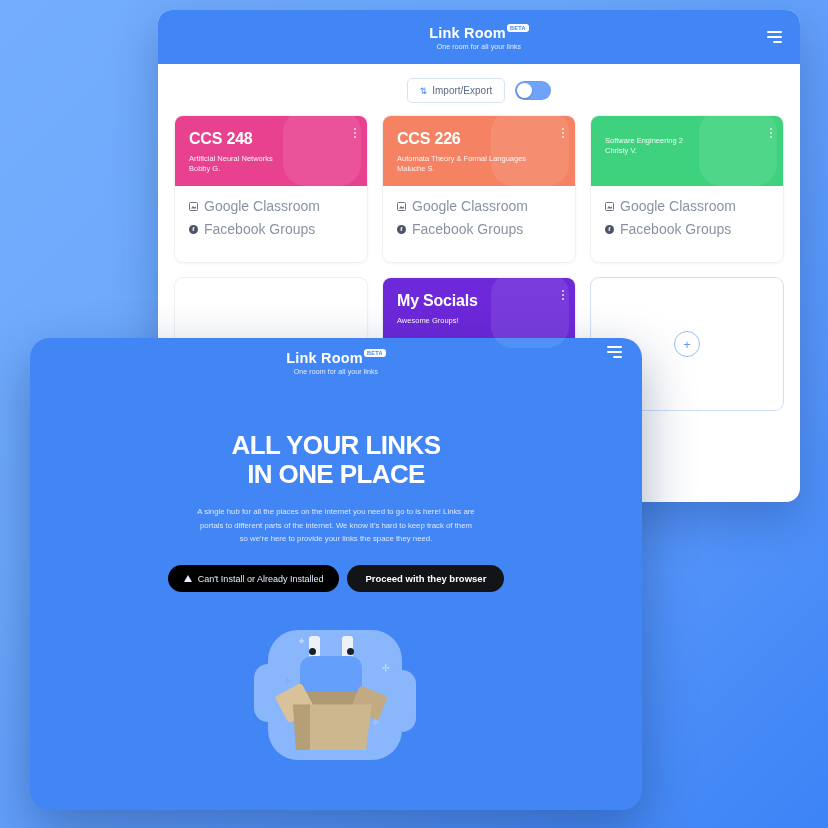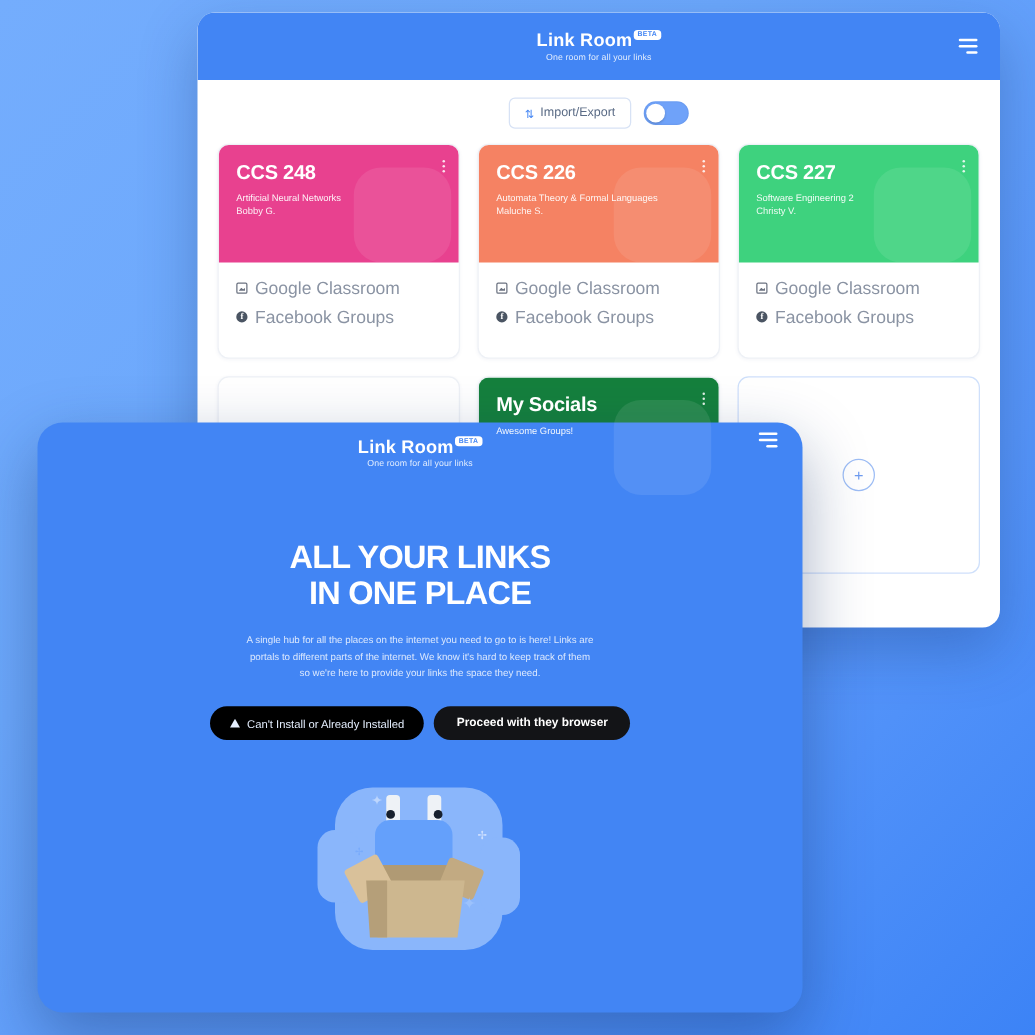--- a/index.html
+++ b/index.html
@@ -89,21 +89,21 @@
     padding: 0 16px;
   }
   .card {
     background: #fff;
     border: 1px solid #eef1f6;
     border-radius: 9px;
     overflow: hidden;
     box-shadow: 0 1px 3px rgba(30,60,120,.05);
   }
   .card-banner {
-    position: relative; height: 94px;
+    position: relative; height: 70px;
     padding: 14px 14px 0;
     overflow: hidden;
   }
   .card-title {
     position: relative; z-index: 3;
     color: #fff; font-size: 16px; font-weight: bold;
     letter-spacing: -.2px;
   }
   .card-sub {
     position: relative; z-index: 3;
@@ -360,42 +360,41 @@
     <div class="card">
       <div class="card-banner" style="background:#3ed27e">
         <div class="wm">
             <span class="wm-blob"></span>
           </div>
         <div class="kebab">
             <b></b>
             <b></b>
             <b></b>
           </div>
-        <div class="card-title">CCS 227</div>
         <div class="card-sub">Software Engineering 2</div>
         <div class="card-owner">Christy V.</div>
       </div>
       <div class="card-links">
         <div class="link-row">
           <span class="ic ic-classroom"></span>
           <span class="link-label">Google Classroom</span>
         </div>
         <div class="link-row">
           <span class="ic ic-fb">f</span>
           <span class="link-label">Facebook Groups</span>
         </div>
       </div>
     </div>
 
     <div class="card">
       <div class="card-links"></div>
     </div>
 
     <div class="card">
-      <div class="card-banner" style="background:#15803d">
+      <div class="card-banner" style="background:#6d28d9">
         <div class="wm">
             <span class="wm-blob"></span>
           </div>
         <div class="kebab">
             <b></b>
             <b></b>
             <b></b>
           </div>
         <div class="card-title">My Socials</div>
         <div class="card-sub">Awesome Groups!</div>

